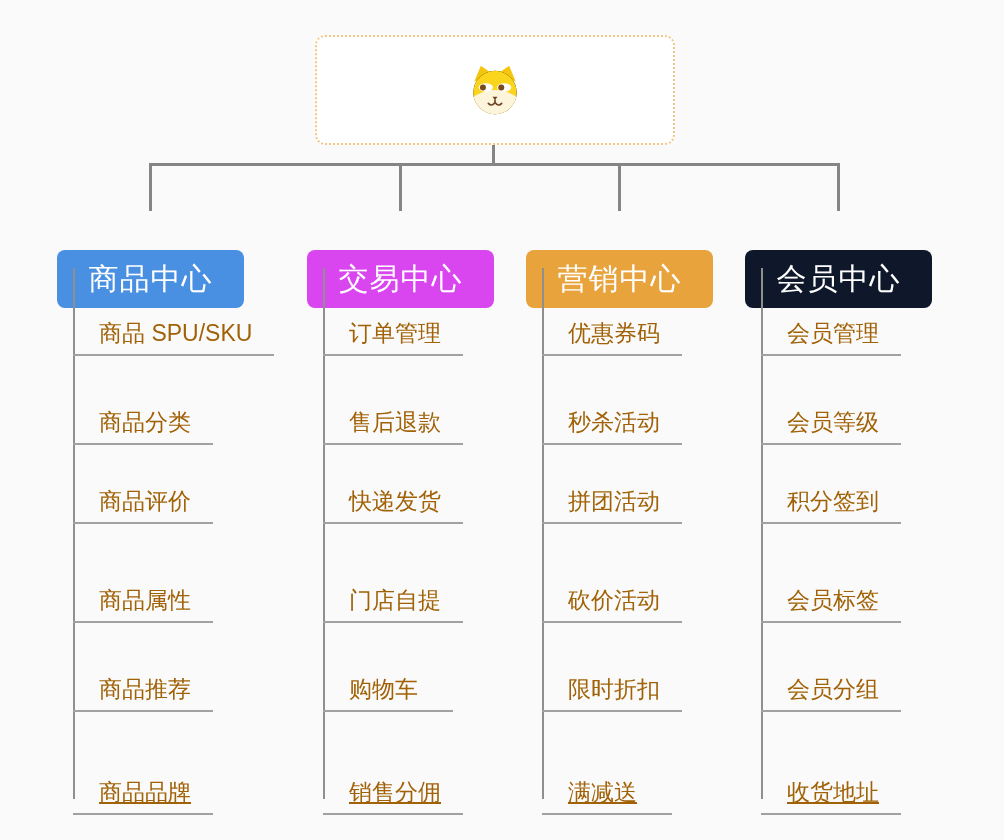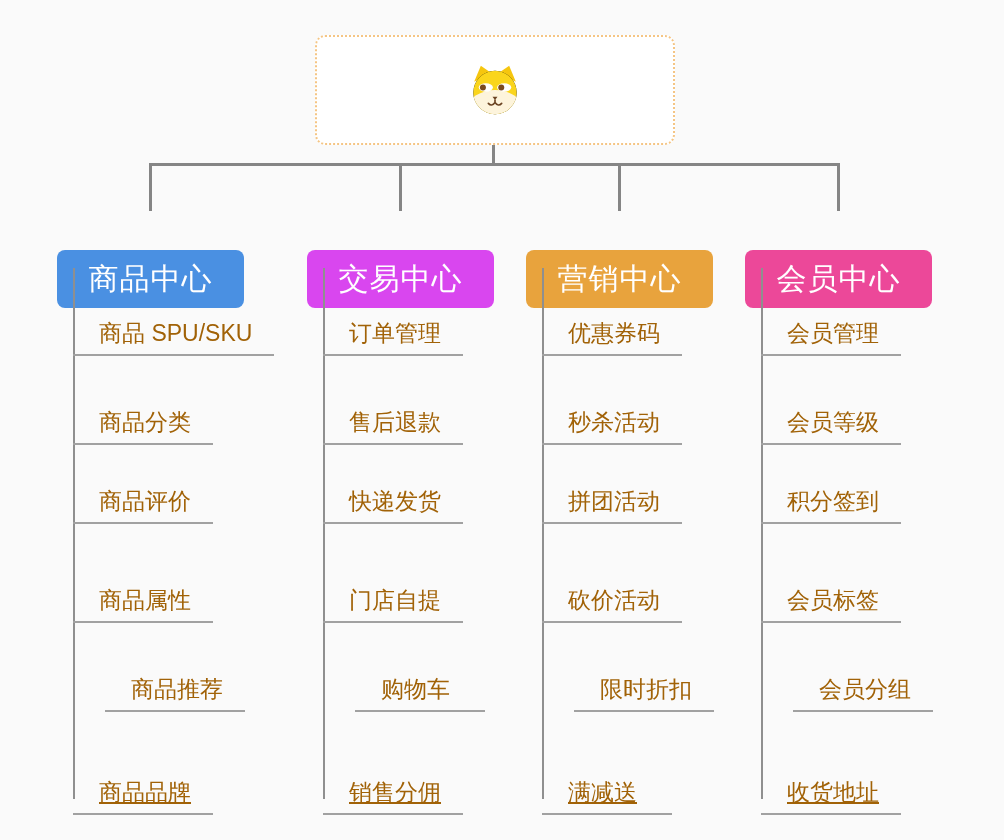--- a/index.html
+++ b/index.html
@@ -68,21 +68,21 @@
     min-width:130px;
     padding:0 22px 5px 26px;
     border-bottom:2px solid #a1a1a1;
     display:flex;align-items:flex-end;
     font-size:23px;
     color:#a16207;
     white-space:nowrap;
     cursor:pointer;
   }
   .leaf-1{top:96px;}  .leaf-2{top:185px;text-align:center;} .leaf-3{top:264px;}
-  .leaf-4{top:363px;} .leaf-5{top:452px;margin-left:32px;} .leaf-6{top:555px;text-decoration:underline;}
+  .leaf-4{top:363px;} .leaf-5{top:452px;} .leaf-6{top:555px;text-decoration:underline;}
 </style>
 </head>
 <body>
 
 <div class="stage">
 
   <div class="root-node">
     <svg class="dog-icon" viewBox="0 0 64 60" aria-hidden="true">
       <polygon points="7,20 15,1 28,10" fill="#f6c60e"></polygon>
       <polygon points="57,20 49,1 36,10" fill="#f6c60e"></polygon>
@@ -137,21 +137,21 @@
     <div class="branch-vline"></div>
     <div class="leaf leaf-1">优惠券码</div>
     <div class="leaf leaf-2">秒杀活动</div>
     <div class="leaf leaf-3">拼团活动</div>
     <div class="leaf leaf-4">砍价活动</div>
     <div class="leaf leaf-5">限时折扣</div>
     <div class="leaf leaf-6">满减送</div>
   </div>
 
   <div class="branch" style="left:745px">
-    <div class="branch-header" style="background: #ec4899;">会员中心</div>
+    <div class="branch-header" style="background: #0f172a;">会员中心</div>
     <div class="branch-vline"></div>
     <div class="leaf leaf-1">会员管理</div>
     <div class="leaf leaf-2">会员等级</div>
     <div class="leaf leaf-3">积分签到</div>
     <div class="leaf leaf-4">会员标签</div>
     <div class="leaf leaf-5">会员分组</div>
     <div class="leaf leaf-6">收货地址</div>
   </div>
 
 </div>

